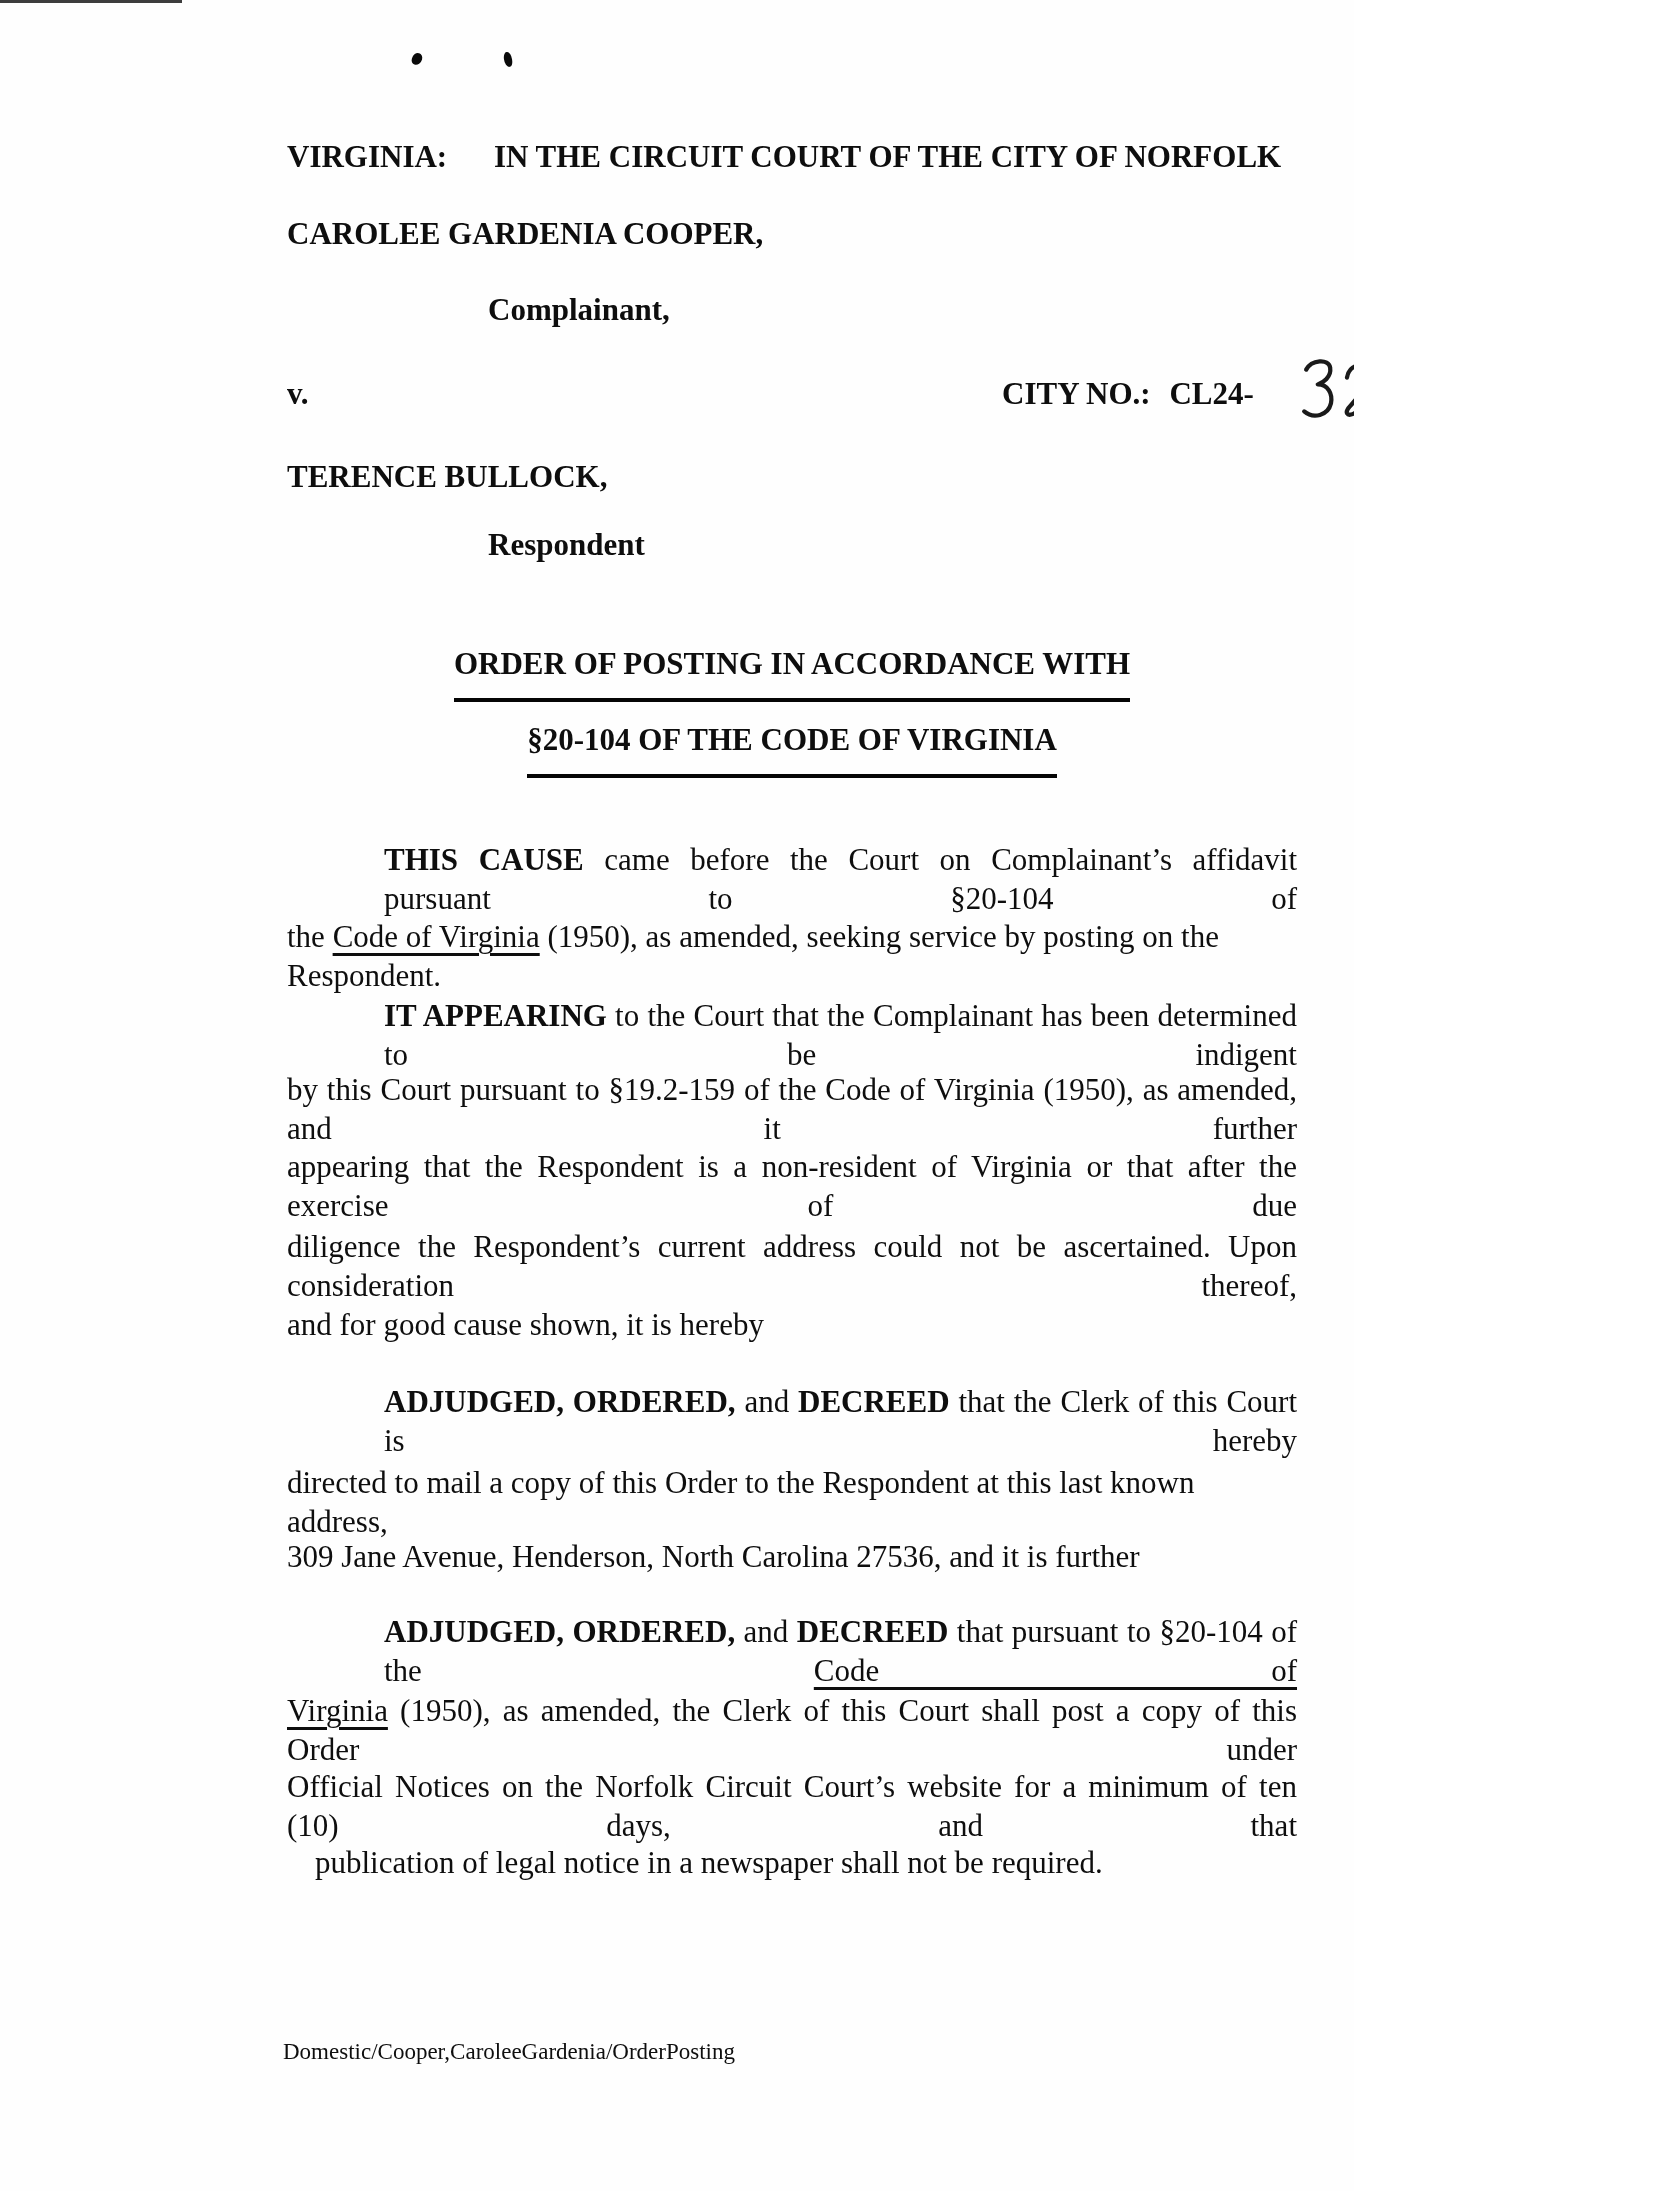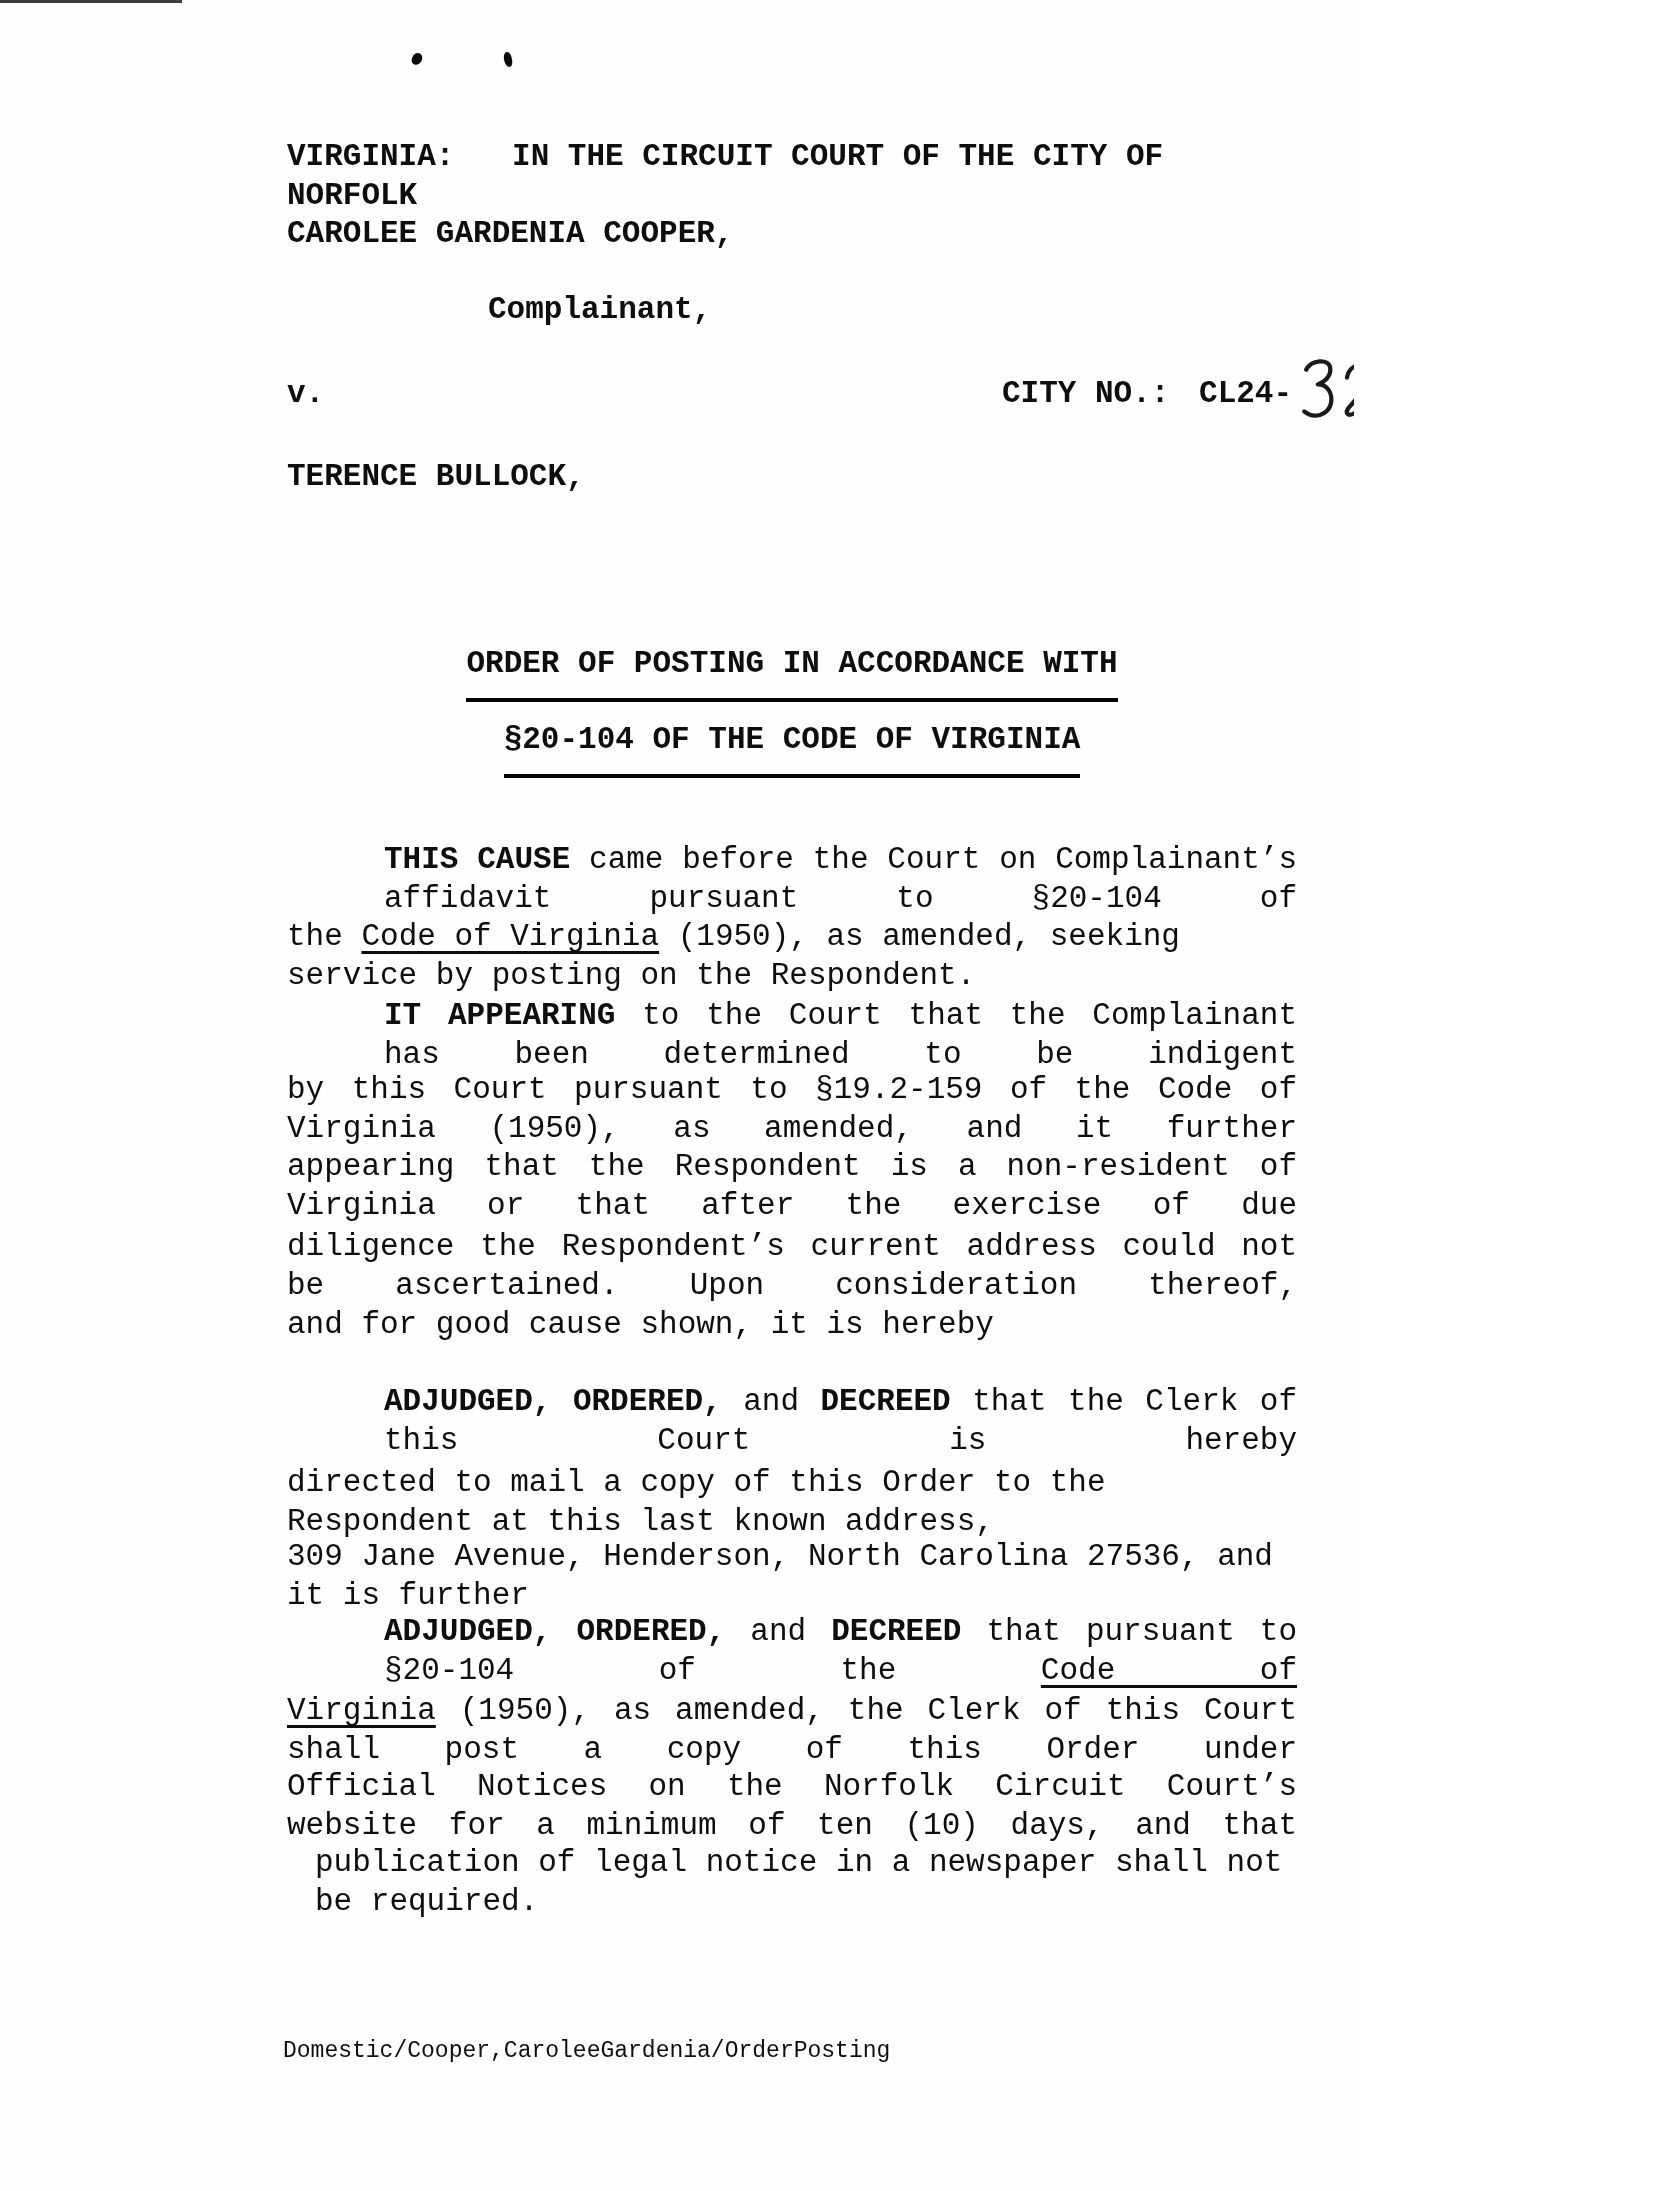--- a/index.html
+++ b/index.html
@@ -1,18 +1,18 @@
 <!DOCTYPE html>
 <html style="font-size:13.7px"><head>
 <meta charset="utf-8">
 <style>
   html,body{margin:0;padding:0;background:#ffffff;}
   .page{
     position:relative;width:1354px;height:2192px;background:#fefefe;
-    font-family:Liberation Mono, monospace;color:#0e0e0e;overflow:hidden;
+    font-family:Liberation Serif, serif;color:#0e0e0e;overflow:hidden;
   }
   .line{
     position:absolute;left:287px;right:57px;
     font-size:31px;line-height:1.25;white-space:normal;
   }
   .b{font-weight:700;}
   .u{text-decoration:underline;text-decoration-thickness:2.6px;text-underline-offset:6px;}
   .indent{padding-left:97px;}
   .justify{text-align:justify;text-align-last:justify;}
   .role-indent{padding-left:201px;}
@@ -69,20 +69,23 @@
     <path d="M112,32 C118,12 136,13 139,28 C142,46 134,63 121,62 C108,60 107,45 112,32"></path>
     <path d="M163,10 L150,45 L184,40"></path>
     <path d="M176,7 C178,26 175,50 170,66"></path>
     <circle cx="173" cy="80" r="3"></circle>
   </svg>
 
   <div class="line" style="top:458px">
     <span class="b">TERENCE BULLOCK,</span>
   </div>
 
+  <div class="line role-indent" style="top:526px">
+    <span class="b">Respondent</span>
+  </div>
 
   <div class="title-line" style="top:645px">
     <span class="title-underline">ORDER OF POSTING IN ACCORDANCE WITH</span>
   </div>
   <div class="title-line" style="top:721px">
     <span class="title-underline">§20-104 OF THE CODE OF VIRGINIA</span>
   </div>
 
   <div>
       <div class="line justify indent" style="top: 841px;"><span class="b">THIS CAUSE</span><span> came before the Court on Complainant’s affidavit pursuant to §20-104 of</span></div>

